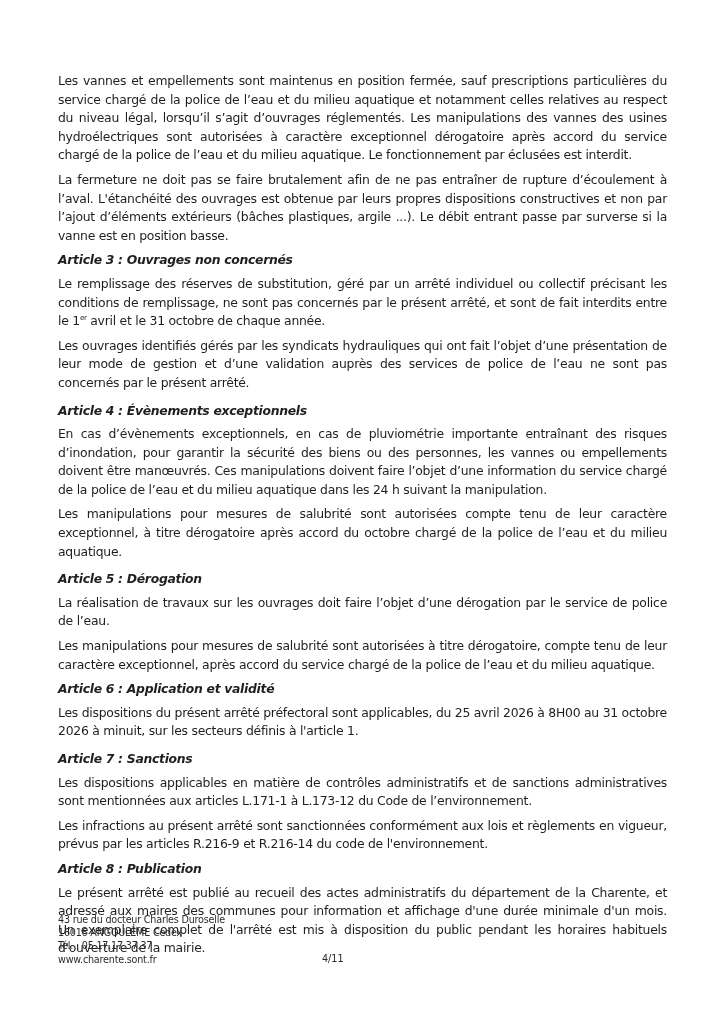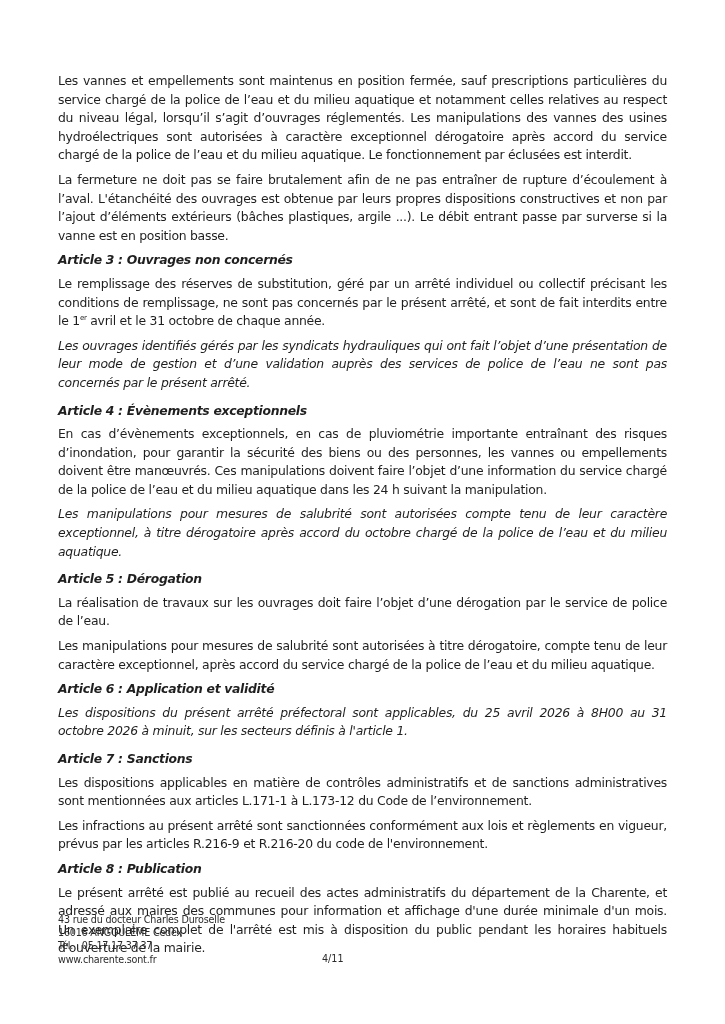--- a/index.html
+++ b/index.html
@@ -31,21 +31,21 @@
     }
     .heading {
       margin: 0 0 5px 0;
       font-size: 12.4px;
       line-height: 18.6px;
       font-weight: bold;
       font-style: italic;
       letter-spacing: -0.3px;
     }
     .gap-sm { margin-bottom: 6px; }
-    .gap-md { margin-bottom: 9px; font-style: italic; }
+    .gap-md { margin-bottom: 9px; }
     sup { font-size: 7px; line-height: 0; vertical-align: 5px; }
     .footer {
       position: absolute;
       left: 58px;
       top: 913px;
       font-family: "DejaVu Sans", "Liberation Sans", sans-serif;
       font-size: 9.6px;
       line-height: 13.2px;
       color: #2a2a2a;
       letter-spacing: -0.2px;
@@ -78,21 +78,21 @@
 
   <h3 class="heading">Article 5 : Dérogation</h3>
   <p class="para">La réalisation de travaux sur les ouvrages doit faire l’objet d’une dérogation par le service de police de l’eau.</p>
   <p class="para">Les manipulations pour mesures de salubrité sont autorisées à titre dérogatoire, compte tenu de leur caractère exceptionnel, après accord du service chargé de la police de l’eau et du milieu aquatique.</p>
 
   <h3 class="heading">Article 6 : Application et validité</h3>
   <p class="para gap-md">Les dispositions du présent arrêté préfectoral sont applicables, du 25 avril 2026 à 8H00 au 31 octobre 2026 à minuit, sur les secteurs définis à l'article 1.</p>
 
   <h3 class="heading">Article 7 : Sanctions</h3>
   <p class="para">Les dispositions applicables en matière de contrôles administratifs et de sanctions administratives sont mentionnées aux articles L.171-1 à L.173-12 du Code de l’environnement.</p>
-  <p class="para">Les infractions au présent arrêté sont sanctionnées conformément aux lois et règlements en vigueur, prévus par les articles R.216-9 et R.216-20 du code de l'environnement.</p>
+  <p class="para">Les infractions au présent arrêté sont sanctionnées conformément aux lois et règlements en vigueur, prévus par les articles R.216-9 et R.216-14 du code de l'environnement.</p>
 
   <h3 class="heading">Article 8 : Publication</h3>
   <p class="para">Le présent arrêté est publié au recueil des actes administratifs du département de la Charente, et adressé aux maires des communes pour information et affichage d'une durée minimale d'un mois. Un exemplaire complet de l'arrêté est mis à disposition du public pendant les horaires habituels d'ouverture de la mairie.</p>
 </div>
 
 <div class="footer">
   <span class="line">43 rue du docteur Charles Duroselle</span>
   <span class="line">16016  ANGOULÊME Cedex</span>
   <span class="line">Tél. : 05.17.17.37.37</span>
   <span class="line">www.charente.sont.fr</span>

